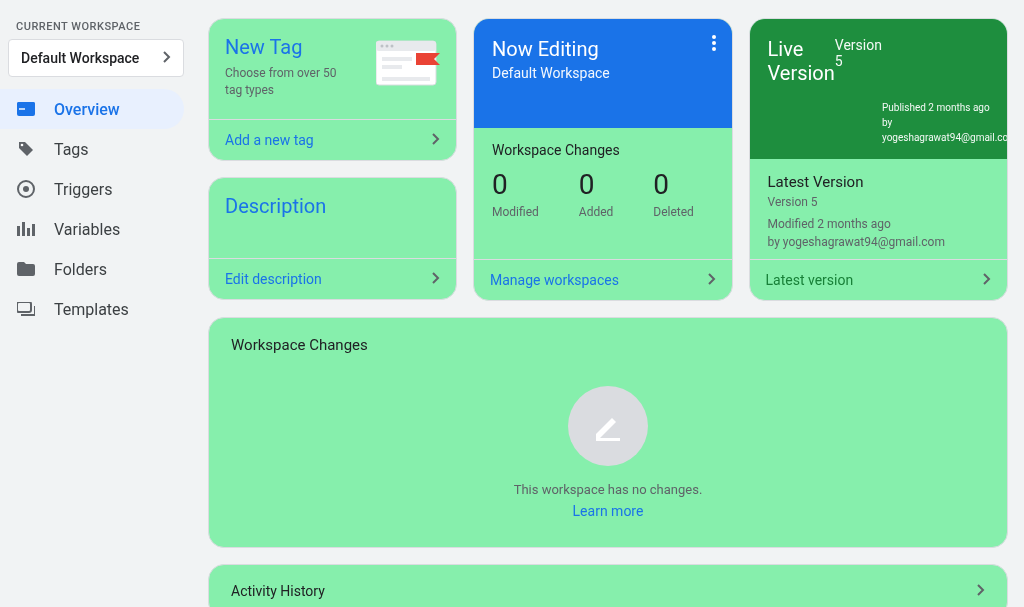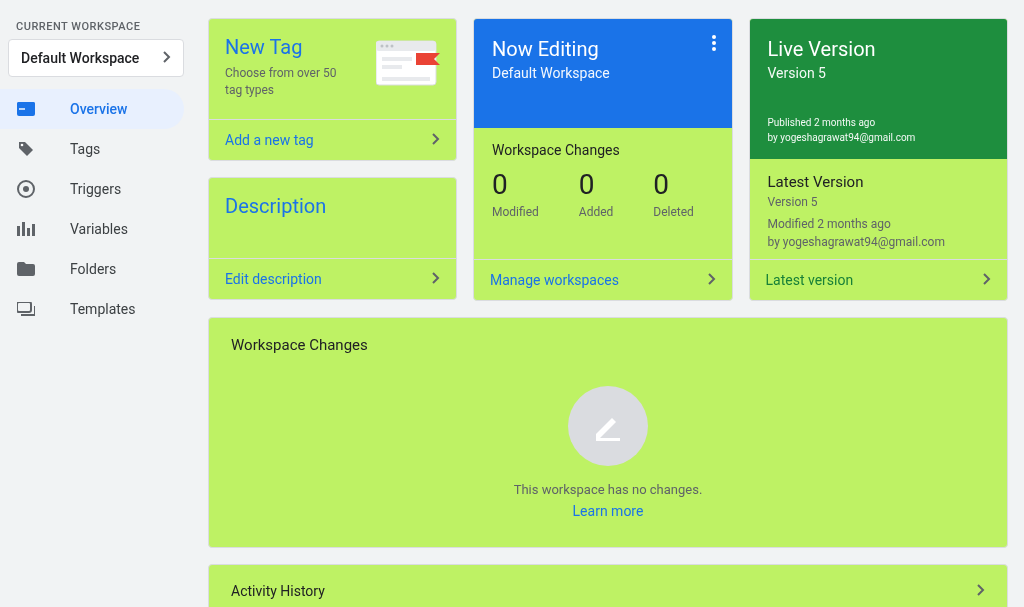--- a/index.html
+++ b/index.html
@@ -41,24 +41,23 @@
     .nav {
       list-style: none;
       padding: 0 0 0 0;
     }
     .nav-item {
       display: flex;
       align-items: center;
       padding: 10px 16px;
       border-radius: 0 24px 24px 0;
       margin-right: 8px;
-      font-size: 14px;
+      font-size: 16px;
       color: #3c4043;
       cursor: pointer;
-      gap: 16px;
     }
     .nav-item.active {
       background: #e8f0fe;
       color: #1a73e8;
       font-weight: 500;
     }
     .nav-icon {
       width: 20px;
       height: 20px;
       margin-right: 18px;
@@ -72,23 +71,23 @@
       padding: 18px 16px 10px 8px;
       overflow: hidden;
     }
     .top-cards {
       display: flex;
       gap: 16px;
       margin-bottom: 16px;
     }
     .left-col { width: 249px; display:flex; flex-direction:column; gap:16px;}
     .card {
-      background: #bef264;
+      background: #86efac;
       border: 1px solid #dadce0;
-      border-radius: 4px;
+      border-radius: 16px;
       overflow: hidden;
     }
     .newtag-body {
       padding: 16px 16px 20px 16px;
       position: relative;
       min-height: 92px;
     }
     .newtag-title { color:#1a73e8; font-size:20px; font-weight:400; margin-bottom:6px;}
     .newtag-sub { color:#5f6368; font-size:12px; line-height:1.4; max-width:120px;}
     .newtag-graphic {
@@ -119,21 +118,21 @@
     }
     .mid-header h2 { font-size:20px; font-weight:400; margin-bottom:4px;}
     .mid-header .sub { font-size:14px; opacity:0.95;}
     .menu-dots { position:absolute; top:16px; right:16px; color:#fff; cursor:pointer;}
     .right-header {
       background:#1e8e3e;
       color:#fff;
       padding:18px 16px 14px 18px;
       height:140px;
       position:relative;
-      display:flex;flex-direction:column;
+      display:flex;flex-direction:row;
     }
     .right-header h2 { font-size:20px; font-weight:400; margin-bottom:4px;}
     .right-header .sub{ font-size:14px; opacity:.95;}
     .right-header .meta{ font-size:10px; margin-top:auto; line-height:1.5; opacity:.95;}
     .mid-body { padding:14px 18px 18px; flex:1;}
     .mid-body-title{ font-size:14px; color:#202124; margin-bottom:10px;}
     .stats { display:flex; gap:40px;}
     .stat-num{ font-size:28px; font-weight:400; color:#202124;}
     .stat-lbl{ font-size:12px; color:#5f6368; margin-top:4px;}
     .right-body{ padding:14px 18px 8px; flex:1;}

